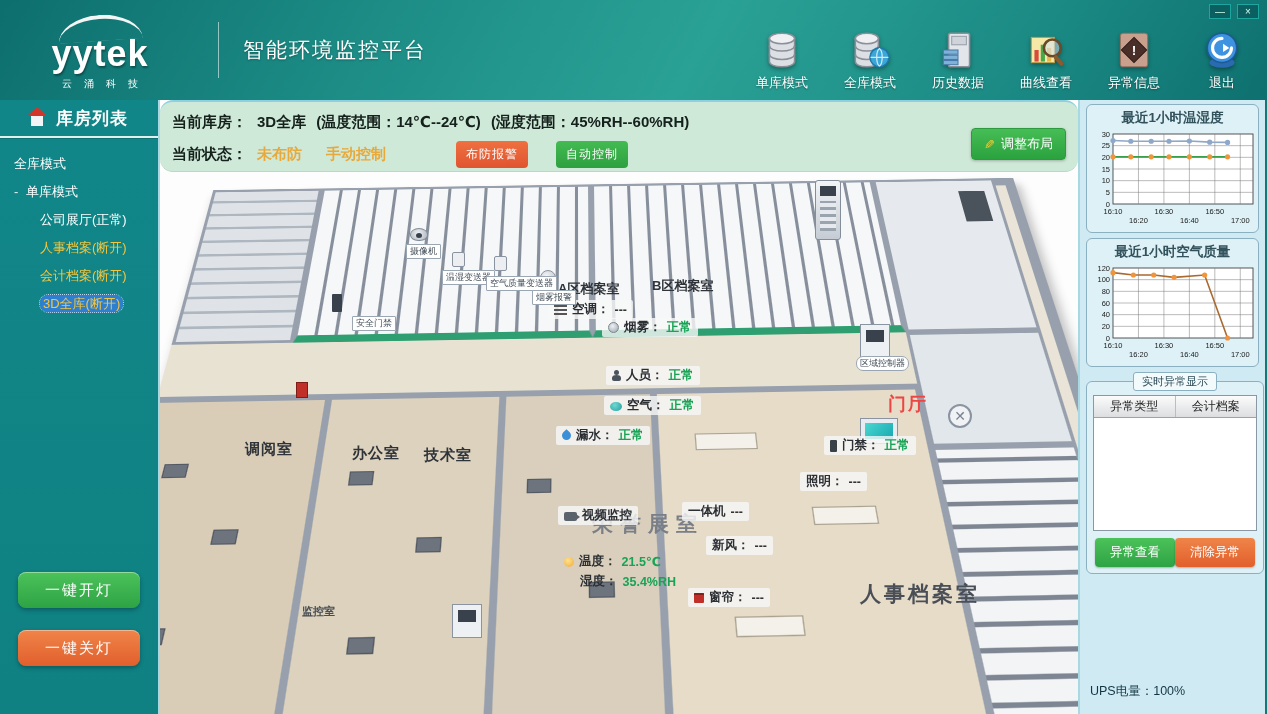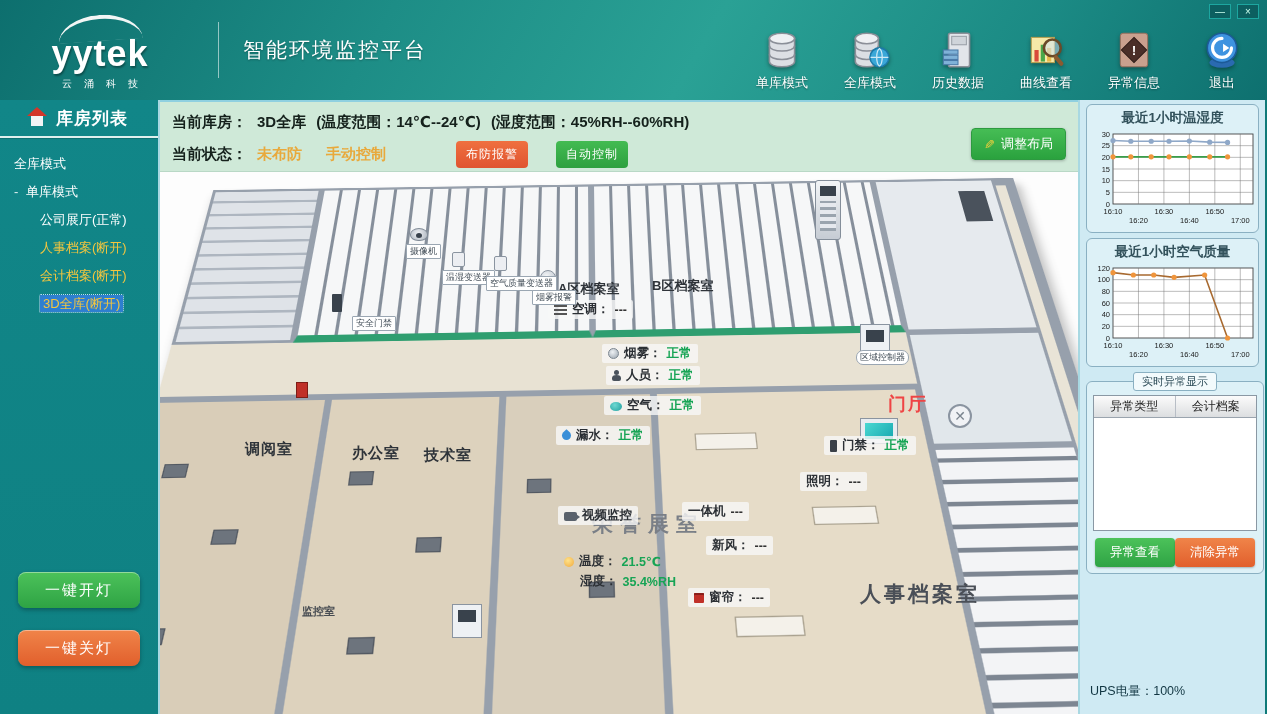--- a/index.html
+++ b/index.html
@@ -29,29 +29,29 @@
   .sb-header{height:38px;display:flex;align-items:center;gap:8px;padding-left:26px;border-bottom:2px solid #dff0ee;box-shadow:0 1px 0 rgba(0,0,0,.15);}
   .house-icon{width:22px;height:18px;position:relative;}
   .house-icon:before{content:"";position:absolute;left:1px;top:-2px;border-left:10px solid transparent;border-right:10px solid transparent;border-bottom:9px solid #d2362a;}
   .house-icon:after{content:"";position:absolute;left:5px;top:7px;width:12px;height:10px;background:#f2f4f6;}
   .sb-title{color:#fff;font-size:17px;font-weight:bold;letter-spacing:1px;font-family:Liberation Mono, monospace;}
   .tree{list-style:none;margin:12px 0 0 0;padding:0;font-size:13px;}
   .tree li{padding:5px 4px 5px 14px;color:#fff;cursor:pointer;white-space:nowrap;}
   .tree li.lvl1{padding-left:40px;}
   .tree li.warn{color:#f4c63e;}
   .tree li .expander{display:inline-block;width:12px;color:#dfeff0;}
-  .tree li.selected span.lbl{background:#2e7fd0;color:#f4c63e;padding:1px 3px;border-radius:1px;outline:1px dotted #bcd8f2;}
+  .tree li.selected span.lbl{background:#2e7fd0;color:#f4c63e;padding:1px 3px;border-radius:8px;outline:1px dotted #bcd8f2;}
   .sb-buttons{margin-top:auto;margin-bottom:48px;display:flex;flex-direction:column;align-items:center;gap:22px;}
   .big-btn{width:122px;height:36px;border:none;border-radius:8px;color:#fff;font-size:15px;letter-spacing:2px;cursor:pointer;box-shadow:0 2px 4px rgba(0,0,0,.3),inset 0 1px 0 rgba(255,255,255,.4);}
   .btn-green{background:linear-gradient(180deg,#4cc25a,#2ea344);}
   .btn-orange{background:linear-gradient(180deg,#f08449,#e15f2c);}
 
   
   .main{width:918px;display:flex;flex-direction:column;background:#fff;}
-  .statusbar{height:72px;background:#cfe9d8;border-top:2px solid #8fd0e0;border-bottom:1px solid #b9d8c6;padding:4px 10px 2px 12px;position:relative;}
+  .statusbar{height:72px;background:#cfe9d8;border-top:2px solid #8fd0e0;border-bottom:1px solid #b9d8c6;padding:4px 10px 2px 12px;position:relative;border-radius:13px;}
   .sb-row{display:flex;align-items:center;height:32px;gap:10px;font-size:15px;color:#15211c;font-weight:bold;}
   .sb-row .plain{font-weight:bold;}
   .yellow-text{color:#e8a93c;}
   .chip-btn{border:none;color:#fff;font-size:12px;padding:5px 10px;border-radius:4px;cursor:pointer;font-weight:normal;letter-spacing:1px;}
   .chip-orange{background:linear-gradient(180deg,#ef7040,#e05430);}
   .chip-green{background:linear-gradient(180deg,#43bb52,#2da03f);}
   .layout-btn{position:absolute;right:12px;top:26px;display:flex;align-items:center;gap:6px;background:linear-gradient(180deg,#46bd55,#2aa23e);color:#fff;font-size:13px;border:1px solid #2d9a40;border-radius:4px;padding:6px 12px;cursor:pointer;box-shadow:0 1px 3px rgba(0,0,0,.25);}
   .pencil-icon{color:#f5d03c;font-size:13px;transform:scaleX(-1);}
 
   
@@ -316,21 +316,21 @@
         <div class="roomlbl rl-big" style="left:432px;top:338px;">荣誉展室</div>
         <div class="roomlbl rl-foyer" style="left:728px;top:220px;">门厅</div>
         <div class="roomlbl rl-xl" style="left:700px;top:408px;">人事档案室</div>
         <div class="roomlbl rl-tiny" style="left:142px;top:432px;">监控室</div>
 
         <div class="chip" style="left:388px;top:128px;">
             <span class="mi ic-ac"></span>
             <span>空调：</span>
             <span class="v-dash">---</span>
           </div>
-        <div class="chip" style="left:442px;top:172px;">
+        <div class="chip" style="left:442px;top:146px;">
             <span class="mi ic-smoke"></span>
             <span>烟雾：</span>
             <span class="v-ok">正常</span>
           </div>
         <div class="chip" style="left:446px;top:194px;">
             <span class="mi ic-person"></span>
             <span>人员：</span>
             <span class="v-ok">正常</span>
           </div>
         <div class="chip" style="left:444px;top:224px;">
@@ -377,21 +377,21 @@
         <div class="chip" style="left:640px;top:300px;">
             <span>照明：</span>
             <span class="v-dash">---</span>
           </div>
 
         <div class="callout" style="left:246px;top:72px;">摄像机</div>
         <div class="callout" style="left:282px;top:98px;">温湿变送器</div>
         <div class="callout" style="left:326px;top:104px;">空气质量变送器</div>
         <div class="callout" style="left:372px;top:118px;">烟雾报警</div>
         <div class="callout" style="left:160px;top:144px;margin-left:32px;">安全门禁</div>
-        <div class="callout" style="left:696px;top:178px;border-radius:7px;">区域控制器</div>
+        <div class="callout" style="left:696px;top:184px;border-radius:7px;">区域控制器</div>
       </div>
     </main>
 
     <aside class="rightpanel">
 
       <div class="chart-panel">
         <div class="chart-title">最近1小时温湿度</div>
         <svg id="chart1" width="170" height="104" viewBox="0 0 170 104">
             <rect x="24" y="6" width="140" height="70" fill="#fff" stroke="#444" stroke-width="0.9"></rect>
             <text x="21" y="78.8" text-anchor="end" font-size="7.5" fill="#1a1a1a">0</text>

